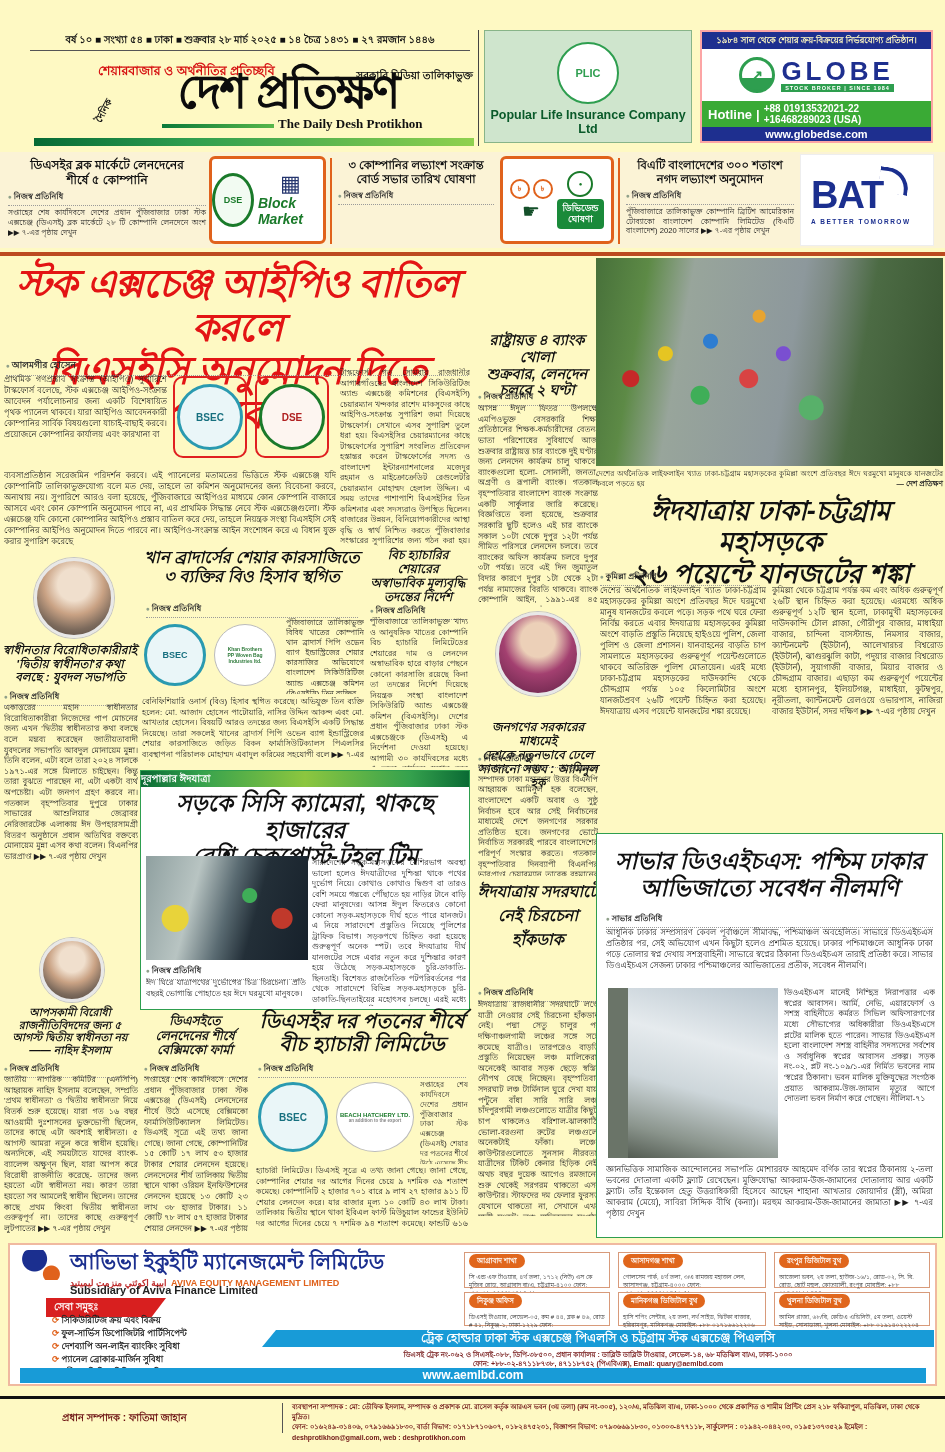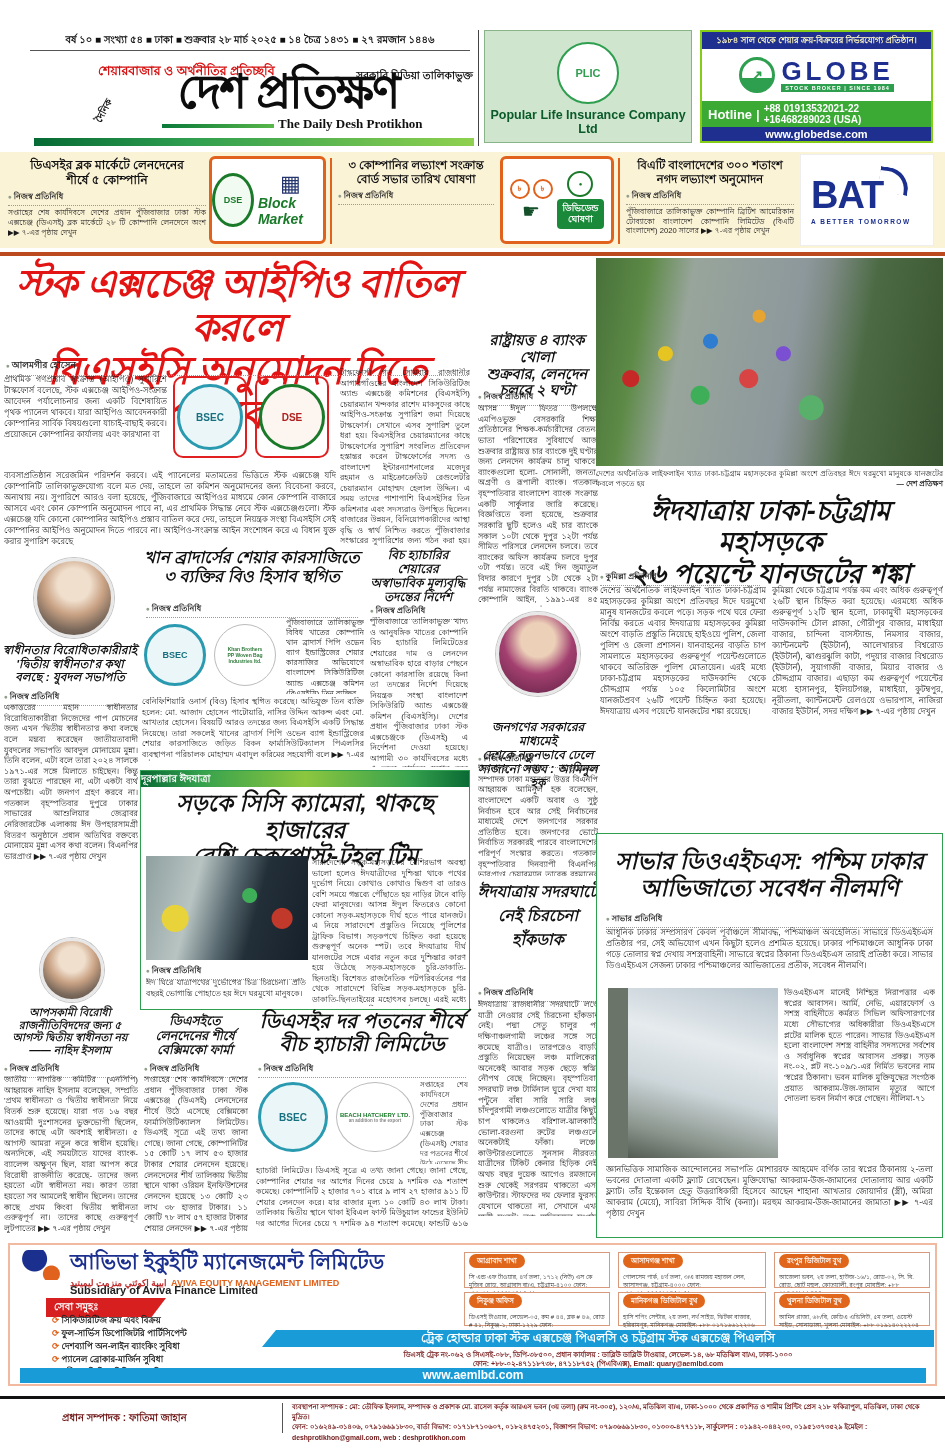--- a/index.html
+++ b/index.html
@@ -1,16 +1,16 @@
 <!DOCTYPE html>
 <html><head>
 <meta charset="utf-8">
 <style>
   html,body{margin:0;padding:0;background:#e9e9e9;}
-  #page{position:relative;width:945px;height:1452px;background:#ffffff;margin:0 auto;
+  #page{position:relative;width:945px;height:1452px;background:#fef9c3;margin:0 auto;
         font-family:"Liberation Sans",sans-serif;overflow:hidden;}
   .abs{position:absolute;box-sizing:border-box;}
   .hl{font-weight:bold;text-align:center;color:#111;line-height:1.16;white-space:pre-line;font-style:italic;}
   .hl-red{color:#e31414;}
   .byline{font-size:8px;font-weight:bold;color:#2a2a2a;border-bottom:1px dotted #9a9a9a;padding-bottom:2px;}
   .byline::before{content:"\25CF  ";color:#8fa08a;font-size:6.5px;}
   .body-txt{font-size:8.3px;line-height:1.33;text-align:justify;color:#1b1b1b;}
   .body-sm{font-size:7.6px;line-height:1.3;text-align:justify;color:#1b1b1b;}
   .teaser-title{font-size:12px;font-weight:bold;text-align:center;color:#111;line-height:1.25;white-space:pre-line;}
   .imgbox{border:3px solid #e0621c;border-radius:6px;background:#fff;display:flex;align-items:center;justify-content:center;gap:4px;}
@@ -64,21 +64,21 @@
     <div class="abs" style="left:278px;top:116px;width:196px;font-family:'Liberation Serif',serif;font-size:13px;font-weight:bold;color:#111;">The Daily Desh Protikhon</div>
     <div class="abs" style="left:34px;top:138px;width:440px;height:8px;background:linear-gradient(90deg,#066a34,#2e9e4f 35%,#8fd14f);"></div>
   </div>
   <div class="abs" style="left:478px;top:30px;width:1px;height:116px;background:#444;"></div>
 
   <div class="abs" style="left:484px;top:30px;width:208px;height:113px;background:#cfe5cd;border:1px solid #88b488;display:flex;flex-direction:column;align-items:center;justify-content:flex-end;">
     <div class="circle" style="width:58px;height:58px;background:#fff;border:2px solid #2e9e4f;color:#2e9e4f;font-size:11px;margin-bottom:4px;">PLIC</div>
     <div style="font-size:12.5px;font-weight:bold;color:#0a5a2a;text-align:center;padding-bottom:6px;">Popular Life Insurance Company Ltd</div>
   </div>
 
-  <div class="abs" style="left:700px;top:30px;width:233px;height:113px;border:2px solid #84cc16;background:#fff;display:flex;flex-direction:column;">
+  <div class="abs" style="left:700px;top:30px;width:233px;height:113px;border:2px solid #fca5a5;background:#fff;display:flex;flex-direction:column;">
     <div style="background:#1e2f8f;color:#fff8c0;font-size:8.5px;font-weight:bold;text-align:center;padding:3px 4px;line-height:1.25;">১৯৮৪ সাল থেকে শেয়ার ক্রয়-বিক্রয়ের নির্ভরযোগ্য প্রতিষ্ঠান।</div>
     <div style="display:flex;align-items:center;justify-content:center;gap:6px;flex:1;">
       <span class="circle" style="width:30px;height:30px;border:3px solid #2e9e4f;background:
               linear-gradient(0deg,#2e9e4f 0 40%,transparent 40%);color:#2e9e4f;font-size:14px;">↗</span>
       <span style="display:flex;flex-direction:column;align-items:flex-end;">
         <span style="font-size:26px;font-weight:800;color:#1e2f8f;letter-spacing:4px;line-height:1;">GLOBE</span>
         <span style="background:#2e9e4f;color:#fff;font-size:5.5px;font-weight:bold;letter-spacing:1px;padding:1px 4px;">STOCK BROKER  |  SINCE 1984</span>
       </span>
     </div>
     <div style="background:#3aaa35;display:flex;align-items:center;gap:4px;padding:2px 6px;">

